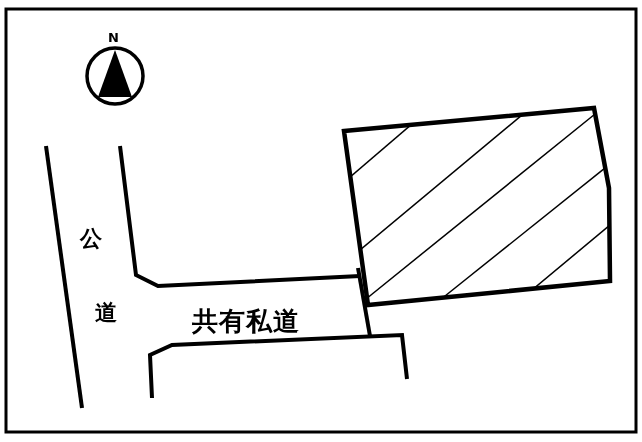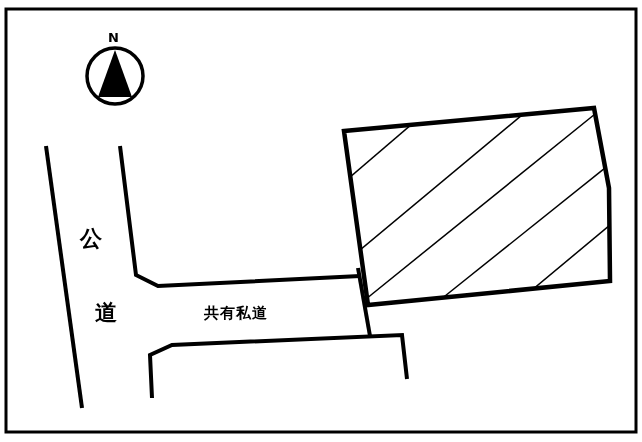--- a/index.html
+++ b/index.html
@@ -2,21 +2,21 @@
 <html><head>
 <meta charset="utf-8">
 <style>
   html, body { margin: 0; padding: 0; background: #ffffff; }
   body { width: 642px; height: 442px; position: relative; overflow: hidden; font-family: "DejaVu Sans", sans-serif; }
   #map { position: absolute; left: 0; top: 0; }
   .label { position: absolute; font-family: "DejaVu Sans", sans-serif; font-weight: bold; color: #000; white-space: nowrap; }
   .north-label { left: 108px; top: 30px; font-size: 13px; }
   .public-road-1 { left: 80px; top: 224px; font-size: 22px; }
   .public-road-2 { left: 95px; top: 298px; font-size: 22px; }
-  .private-road { left: 204px; top: 304px; font-size: 15px; letter-spacing: 1px; }
+  .private-road { left: 192px; top: 304px; font-size: 26px; letter-spacing: 1px; }
 </style>
 </head>
 <body>
 
 <svg id="map" width="642" height="442" viewBox="0 0 642 442" xmlns="http://www.w3.org/2000/svg">
 
   <rect x="6" y="9" width="630" height="423" fill="none" stroke="#000" stroke-width="3"></rect>
 
   <g>
     <circle cx="115" cy="76" r="28" fill="#fff" stroke="#000" stroke-width="3.5"></circle>

